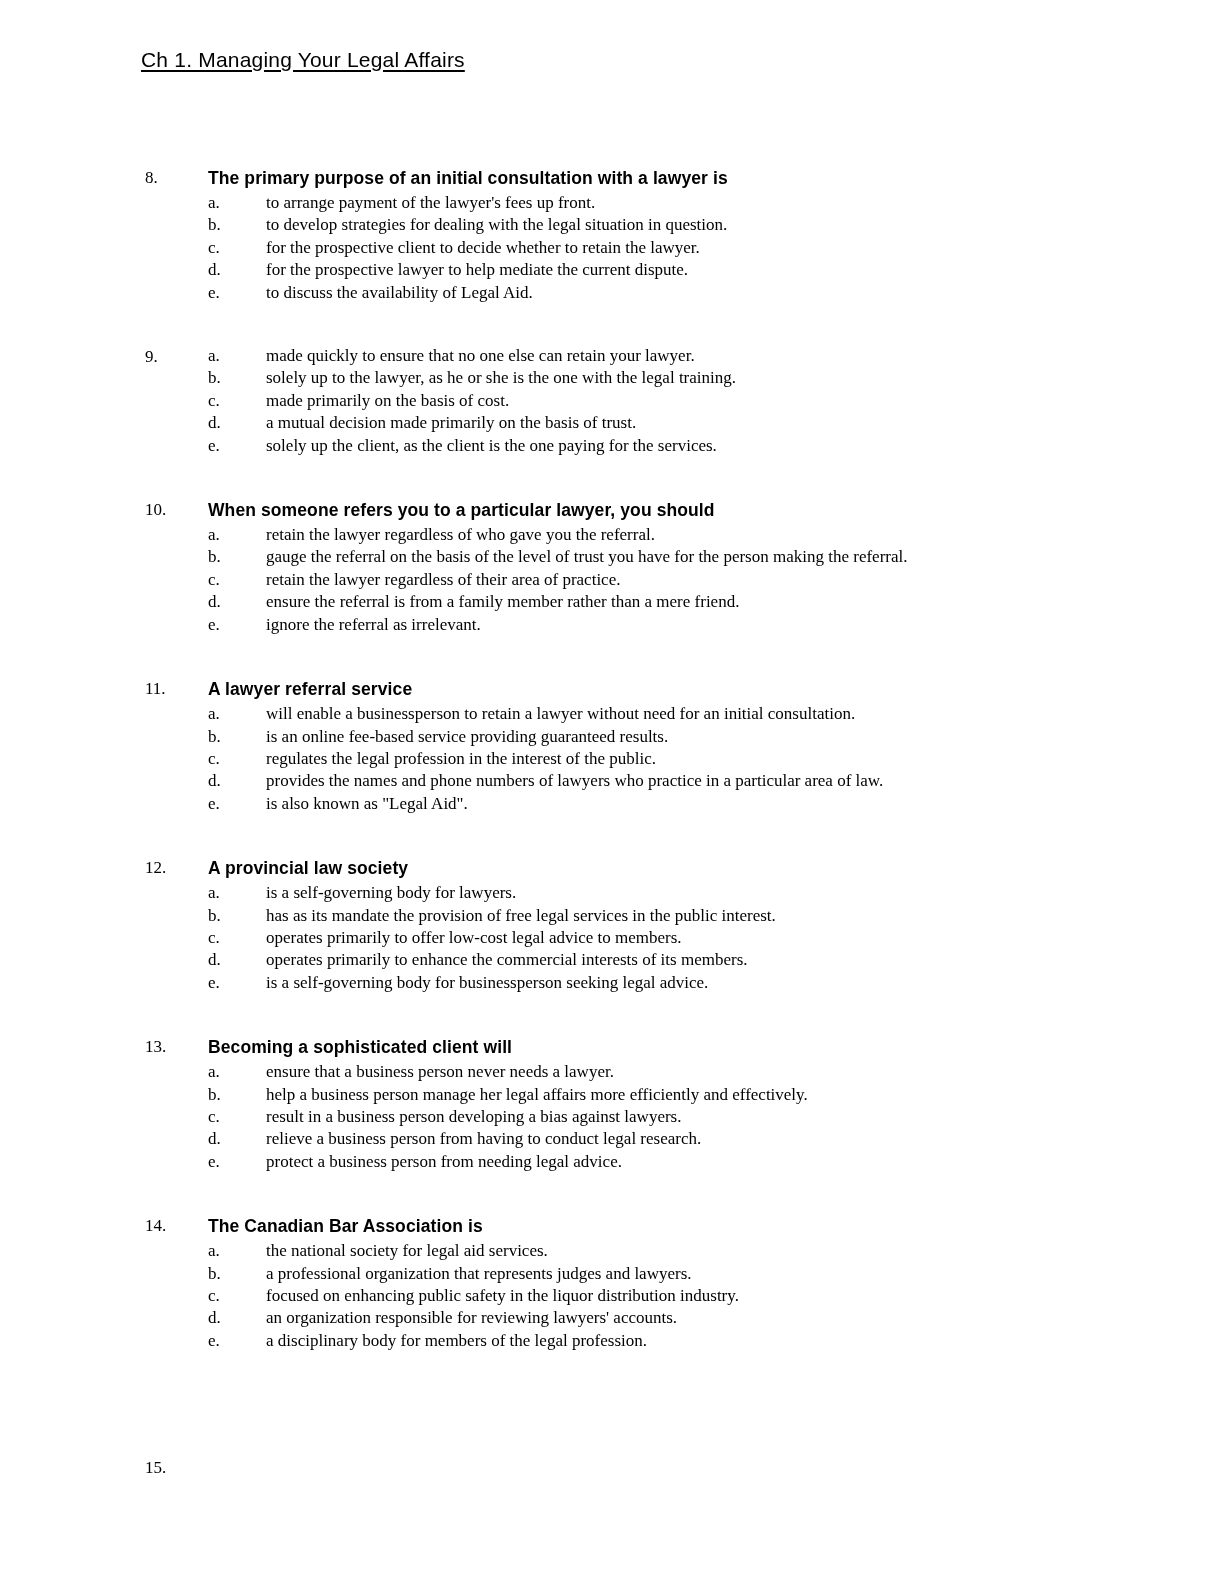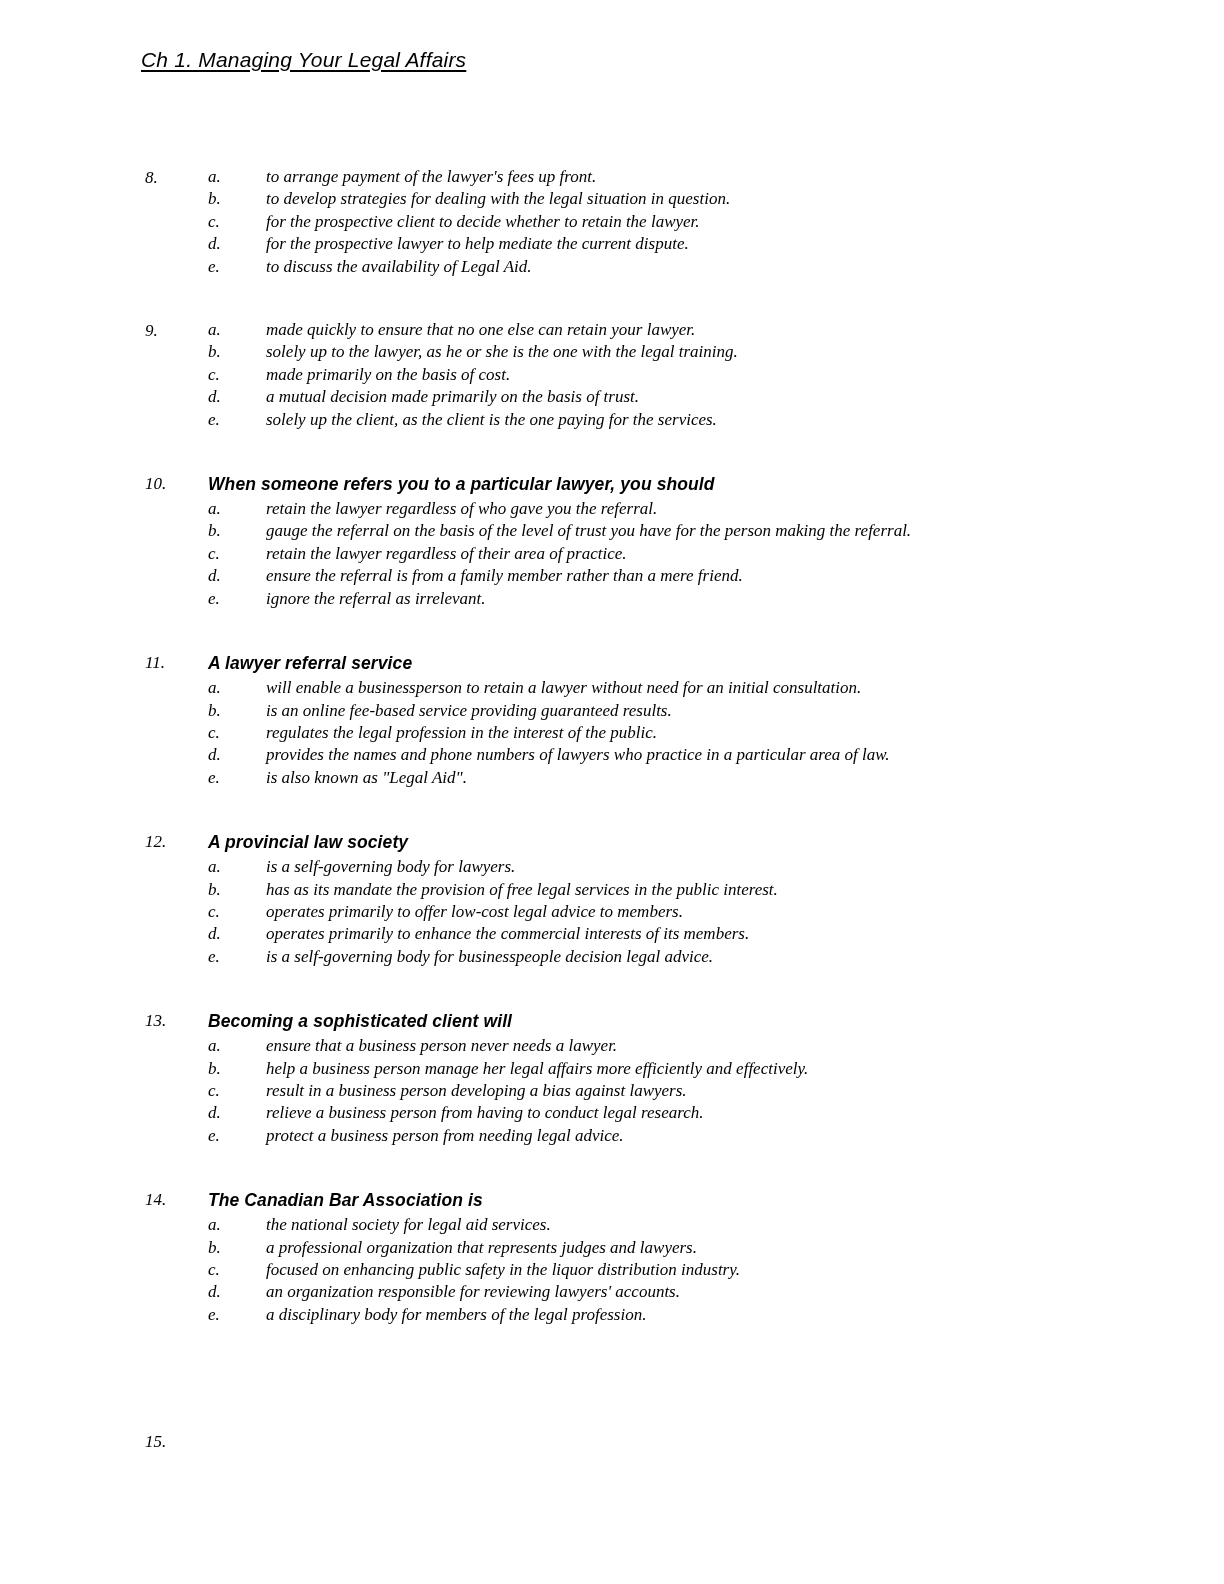--- a/index.html
+++ b/index.html
@@ -9,21 +9,20 @@
     height: 1584px;
     position: relative;
     font-family: "Liberation Serif", serif;
     color: #000000;
     overflow: hidden;
   }
   .page {
     width: 1224px;
     height: 1584px;
     padding: 48px 68px 40px 145px;
-    font-style: italic;
   }
   .doc-title {
     font-family: "Liberation Sans", sans-serif;
     font-size: 21px;
     font-weight: 400;
     text-decoration: underline;
     text-underline-offset: 3px;
     margin-left: -4px;
     margin-bottom: 94px;
     letter-spacing: 0.2px;
@@ -70,20 +69,21 @@
 </style>
 </head>
 <body>
 
 <div class="page">
   <h1 class="doc-title">Ch 1. Managing Your Legal Affairs</h1>
   <div class="questions">
       <div class="question">
         <div class="q-num">8.</div>
         <div class="q-body">
+          <div class="q-stem">The primary purpose of an initial consultation with a lawyer is</div>
           <div class="option">
             <span class="opt-letter">a.</span>
             <span class="opt-text">to arrange payment of the lawyer's fees up front.</span>
           </div>
           <div class="option">
             <span class="opt-letter">b.</span>
             <span class="opt-text">to develop strategies for dealing with the legal situation in question.</span>
           </div>
           <div class="option">
             <span class="opt-letter">c.</span>
@@ -191,21 +191,21 @@
           <div class="option">
             <span class="opt-letter">c.</span>
             <span class="opt-text">operates primarily to offer low-cost legal advice to members.</span>
           </div>
           <div class="option">
             <span class="opt-letter">d.</span>
             <span class="opt-text">operates primarily to enhance the commercial interests of its members.</span>
           </div>
           <div class="option">
             <span class="opt-letter">e.</span>
-            <span class="opt-text">is a self-governing body for businesspeople decision legal advice.</span>
+            <span class="opt-text">is a self-governing body for businessperson seeking legal advice.</span>
           </div>
         </div>
       </div>
       <div class="question">
         <div class="q-num">13.</div>
         <div class="q-body">
           <div class="q-stem">Becoming a sophisticated client will</div>
           <div class="option">
             <span class="opt-letter">a.</span>
             <span class="opt-text">ensure that a business person never needs a lawyer.</span>

